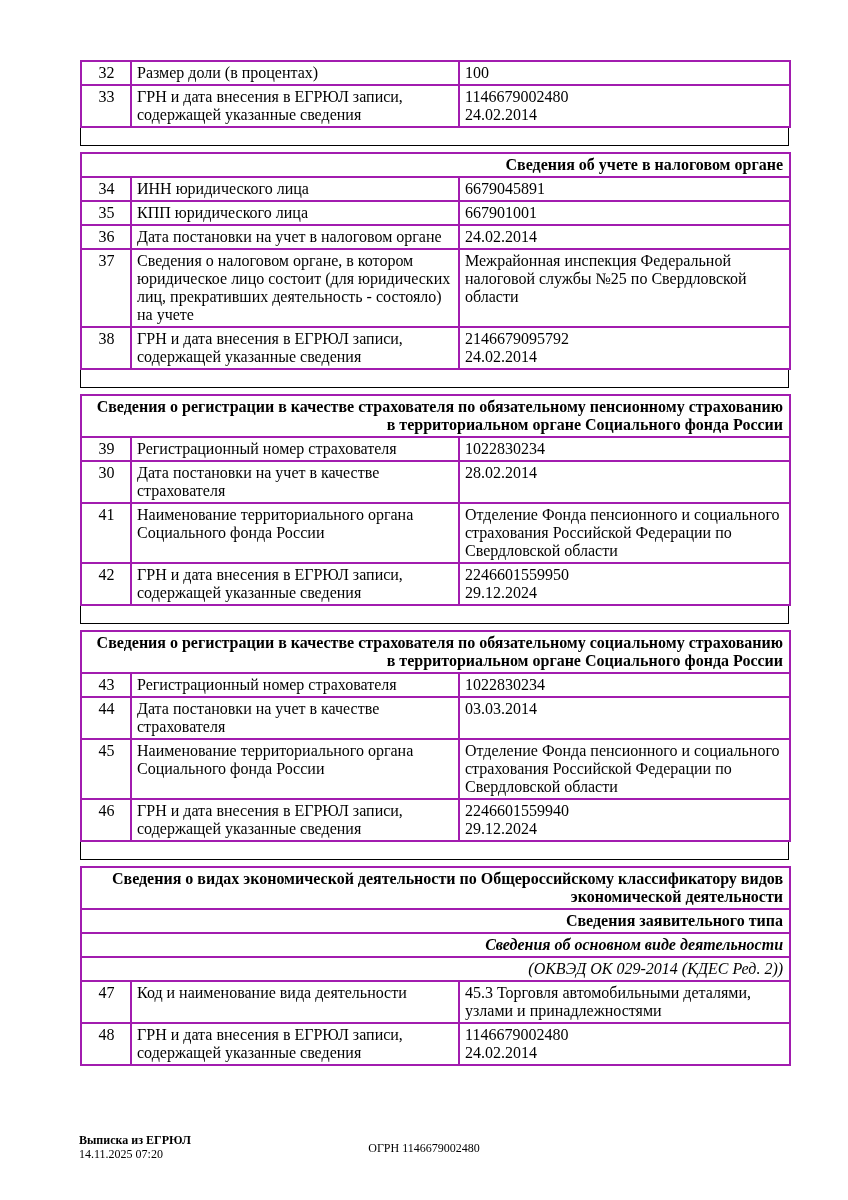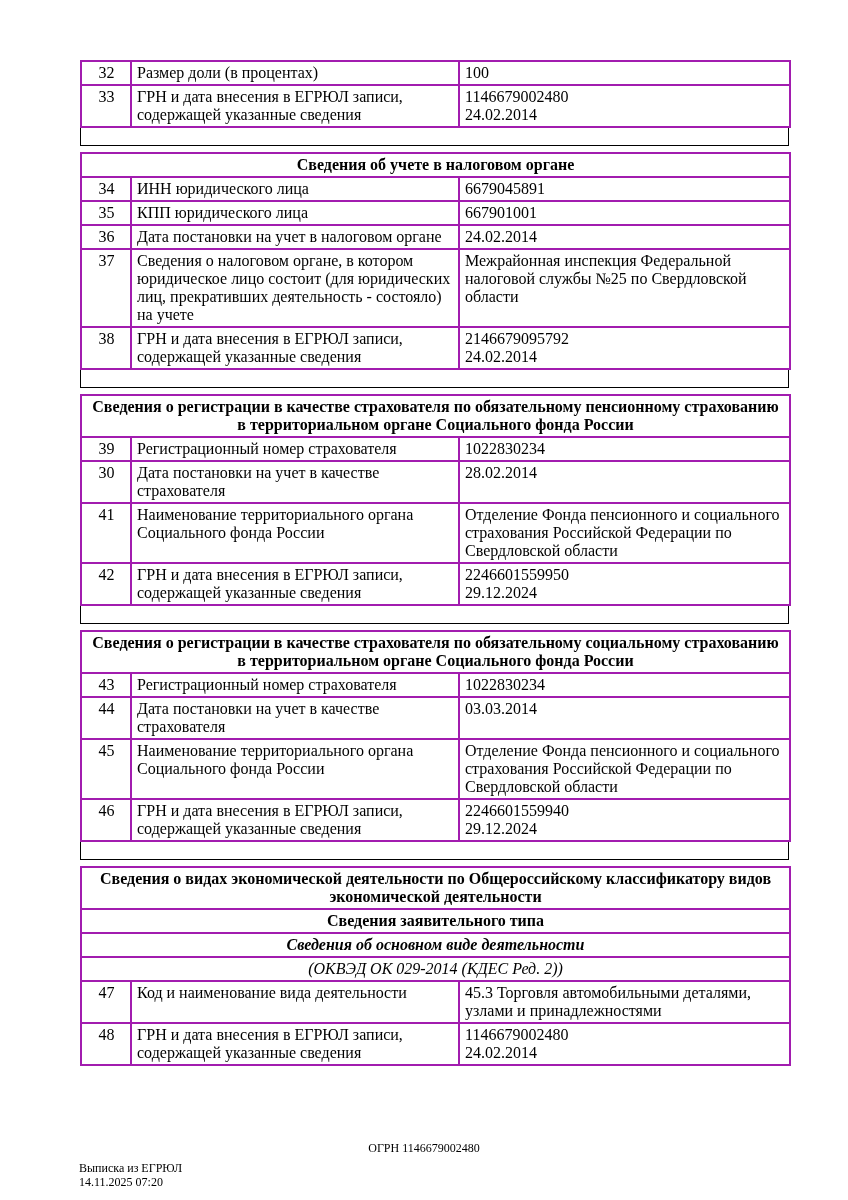--- a/index.html
+++ b/index.html
@@ -31,42 +31,42 @@
     padding: 2px 4px 2px 5px;
     word-wrap: break-word;
   }
   td.cell-num {
     text-align: center;
     padding-left: 1px;
     padding-right: 1px;
   }
   td.cell-value { white-space: pre-line; }
   tr.header-row td {
-    text-align: center;
+    text-align: right;
     font-weight: bold;
     padding: 2px 6px;
   }
   tr.header-style-bold td { font-weight: bold; font-style: normal; }
   tr.header-style-bold-italic td { font-weight: bold; font-style: italic; margin-left: 41px; }
   tr.header-style-italic td { font-weight: normal; font-style: italic; }
   .section-spacer {
     height: 18px;
     border-left: 1px solid #000000;
     border-right: 1px solid #000000;
     border-bottom: 1px solid #000000;
     margin-bottom: 6px;
   }
   .page-footer-left {
     position: absolute;
     left: 79px;
     top: 1133px;
     font-size: 12px;
     line-height: 14px;
   }
-  .page-footer-left .doc-type { font-weight: normal; margin-top: 28px; }
+  .page-footer-left .doc-type { font-weight: bold; }
   .page-footer-center {
     position: absolute;
     left: 0;
     top: 1141px;
     width: 848px;
     text-align: center;
     font-size: 12px;
     line-height: 14px;
   }
   .page-footer-right {

